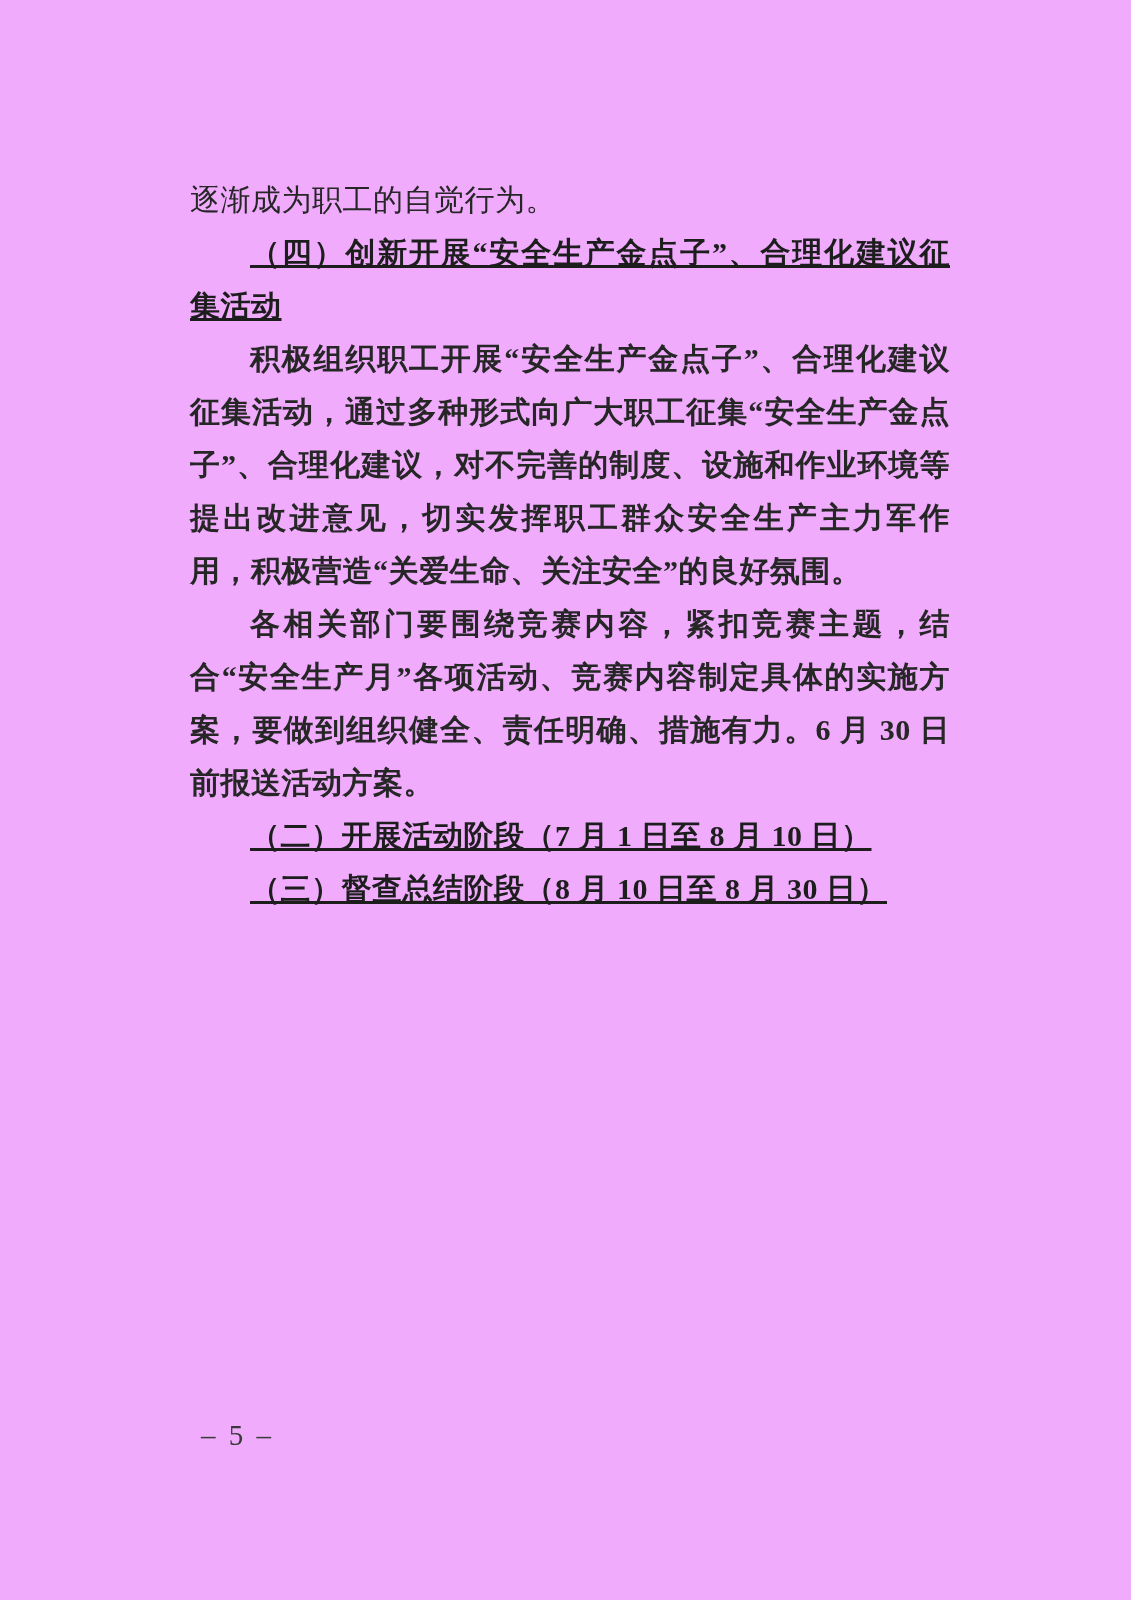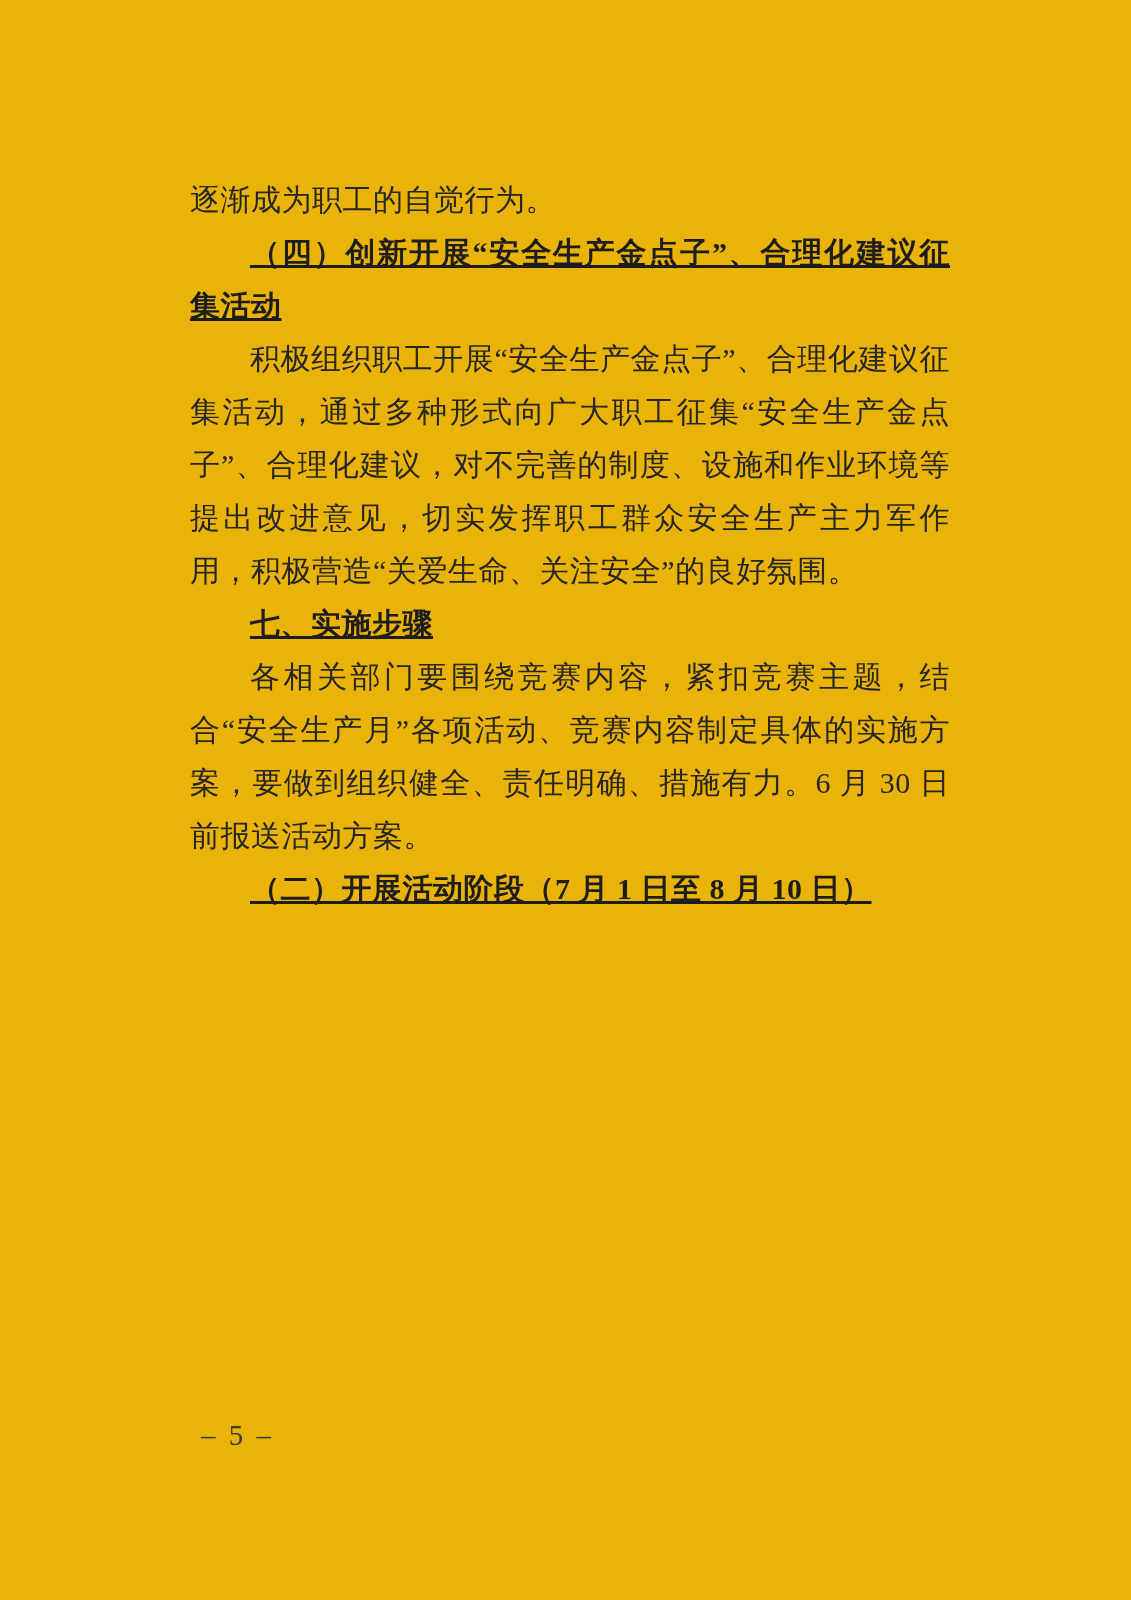--- a/index.html
+++ b/index.html
@@ -12,41 +12,42 @@
     background: #f4f4f4;
     position: relative;
     font-family: "Liberation Serif", "DejaVu Serif", serif;
   }
   .page {
     position: absolute;
     left: 0;
     top: 0;
     width: 1131px;
     height: 1600px;
-    background: #eab308;
+    background: #f0abfc;
     overflow: hidden;
   }
   .content {
     position: absolute;
     left: 190px;
     top: 173px;
     width: 760px;
     color: #262626;
     font-size: 30px;
     line-height: 53px;
     letter-spacing: 0.5px;
   }
   .content p {
     margin: 0;
     padding: 0;
     text-align: justify;
     text-justify: inter-character;
   }
   .content p.indent {
     text-indent: 2em;
+    font-weight: bold;
   }
   .content p.heading {
     font-weight: 700;
     color: #1d1d1d;
     text-decoration: underline;
   }
   .footer {
     position: absolute;
     left: 201px;
     top: 1418px;
@@ -57,18 +58,18 @@
   }
 </style>
 </head>
 <body>
 
 <div class="page">
   <div class="content" id="content">
       <p class="">逐渐成为职工的自觉行为。</p>
       <p class="heading indent">（四）创新开展“安全生产金点子”、合理化建议征集活动</p>
       <p class=" indent">积极组织职工开展“安全生产金点子”、合理化建议征集活动，通过多种形式向广大职工征集“安全生产金点子”、合理化建议，对不完善的制度、设施和作业环境等提出改进意见，切实发挥职工群众安全生产主力军作用，积极营造“关爱生命、关注安全”的良好氛围。</p>
-      <p class="heading indent">七、实施步骤</p>
       <p class=" indent">各相关部门要围绕竞赛内容，紧扣竞赛主题，结合“安全生产月”各项活动、竞赛内容制定具体的实施方案，要做到组织健全、责任明确、措施有力。6 月 30 日前报送活动方案。</p>
       <p class="heading indent">（二）开展活动阶段（7 月 1 日至 8 月 10 日）</p>
+      <p class="heading indent">（三）督查总结阶段（8 月 10 日至 8 月 30 日）</p>
     </div>
   <div class="footer">– 5 –</div>
 </div>
 
 </body></html>

